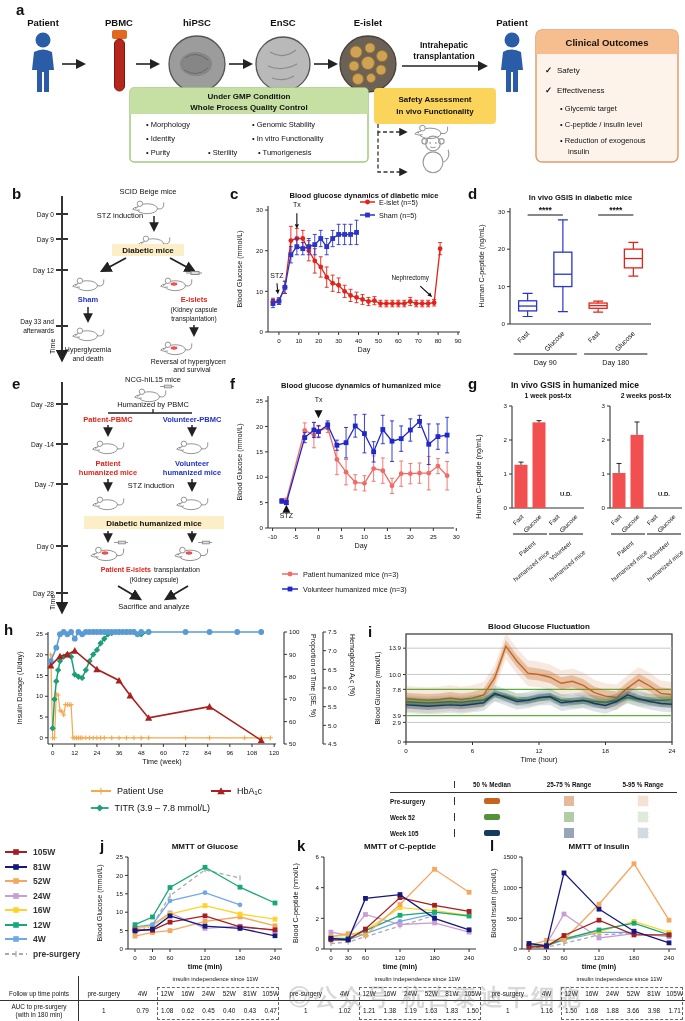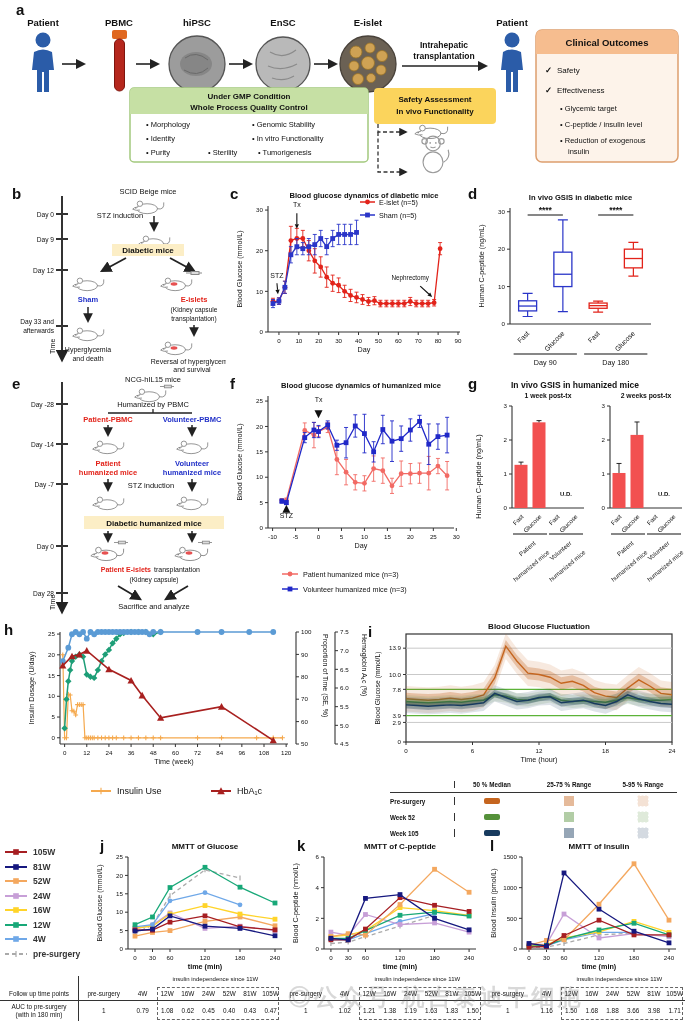--- a/index.html
+++ b/index.html
@@ -646,21 +646,21 @@
           <line x1="25" y1="142" x2="59" y2="142" stroke="#111" stroke-width="1"></line>
           <text x="48" y="152" font-size="6.2" fill="#111" text-anchor="end" font-weight="normal" transform="rotate(-40 48 152)">Patient</text>
           <text x="62" y="161" font-size="6.2" fill="#111" text-anchor="end" font-weight="normal" transform="rotate(-40 62 161)">humanized mice</text>
           <line x1="61" y1="142" x2="95" y2="142" stroke="#111" stroke-width="1"></line>
           <text x="84" y="152" font-size="6.2" fill="#111" text-anchor="end" font-weight="normal" transform="rotate(-40 84 152)">Volunteer</text>
           <text x="98" y="161" font-size="6.2" fill="#111" text-anchor="end" font-weight="normal" transform="rotate(-40 98 161)">humanized mice</text>
         </svg></div>
   </div>
 
   <div class="panel-h">
-    <div class="chart" style="left:12px;top:4px"><svg width="358" height="152" viewBox="0 0 358 152">
+    <div class="chart" style="left:0;top:4px"><svg width="358" height="152" viewBox="0 0 358 152">
           <path d="M46 10V122" stroke="#333" stroke-width="1.1" fill="none"></path>
           <line x1="43" y1="115.77777777777777" x2="46" y2="115.77777777777777" stroke="#333" stroke-width="1"></line>
           <text x="41" y="117.97777777777777" font-size="6.2" fill="#111" text-anchor="end" font-weight="normal">0</text>
           <line x1="43" y1="95.03703703703704" x2="46" y2="95.03703703703704" stroke="#333" stroke-width="1"></line>
           <text x="41" y="97.23703703703704" font-size="6.2" fill="#111" text-anchor="end" font-weight="normal">5</text>
           <line x1="43" y1="74.2962962962963" x2="46" y2="74.2962962962963" stroke="#333" stroke-width="1"></line>
           <text x="41" y="76.49629629629631" font-size="6.2" fill="#111" text-anchor="end" font-weight="normal">10</text>
           <line x1="43" y1="53.55555555555554" x2="46" y2="53.55555555555554" stroke="#333" stroke-width="1"></line>
           <text x="41" y="55.755555555555546" font-size="6.2" fill="#111" text-anchor="end" font-weight="normal">15</text>
           <line x1="43" y1="32.81481481481481" x2="46" y2="32.81481481481481" stroke="#333" stroke-width="1"></line>
@@ -825,28 +825,35 @@
           <path d="M146.6153846153846 92.26666666666667L150.2153846153846 98.86666666666666L143.01538461538462 98.86666666666666Z" fill="#a8201f"></path>
           <path d="M207.53846153846155 81.06666666666668L211.13846153846154 87.66666666666667L203.93846153846155 87.66666666666667Z" fill="#a8201f"></path>
           <path d="M259.2307692307693 114.66666666666669L262.8307692307693 121.26666666666668L255.6307692307693 121.26666666666668Z" fill="#a8201f"></path>
         </svg></div>
     <div class="h-legend" id="h-legend">
         <div class="li">
           <svg width="22" height="10" viewBox="0 0 22 10">
             <line x1="1" y1="5" x2="21" y2="5" stroke="#f5a94e" stroke-width="2"></line>
             <path d="M7.8 5H14.2M11 1.7999999999999998V8.2" stroke="#f5a94e" stroke-width="1.1" fill="none"></path>
           </svg>
-          <span>Insulin Use</span>
+          <span>Patient Use</span>
         </div>
         <div class="li">
           <svg width="22" height="10" viewBox="0 0 22 10">
             <line x1="1" y1="5" x2="21" y2="5" stroke="#a8201f" stroke-width="2"></line>
             <path d="M11 1.1999999999999997L14.799999999999999 8.2L7.2 8.2Z" fill="#a8201f"></path>
           </svg>
           <span>HbA₁c</span>
+        </div>
+        <div class="li">
+          <svg width="22" height="10" viewBox="0 0 22 10">
+            <line x1="1" y1="5" x2="21" y2="5" stroke="#1d9e77" stroke-width="2"></line>
+            <path d="M11 0.9999999999999998L15 5L11 9L7 5Z" fill="#1d9e77"></path>
+          </svg>
+          <span>TITR (3.9 – 7.8 mmol/L)</span>
         </div>
       </div>
   </div>
 
   <div class="panel-i">
     <div class="chart" style="left:0;top:2px"><svg width="320" height="150" viewBox="0 0 320 150">
           <clipPath id="clip-i">
             <rect x="44" y="14" width="266" height="108"></rect>
           </clipPath>
           <rect x="44" y="14" width="266" height="108" fill="#fff" stroke="#333" stroke-width="1.2"></rect>

